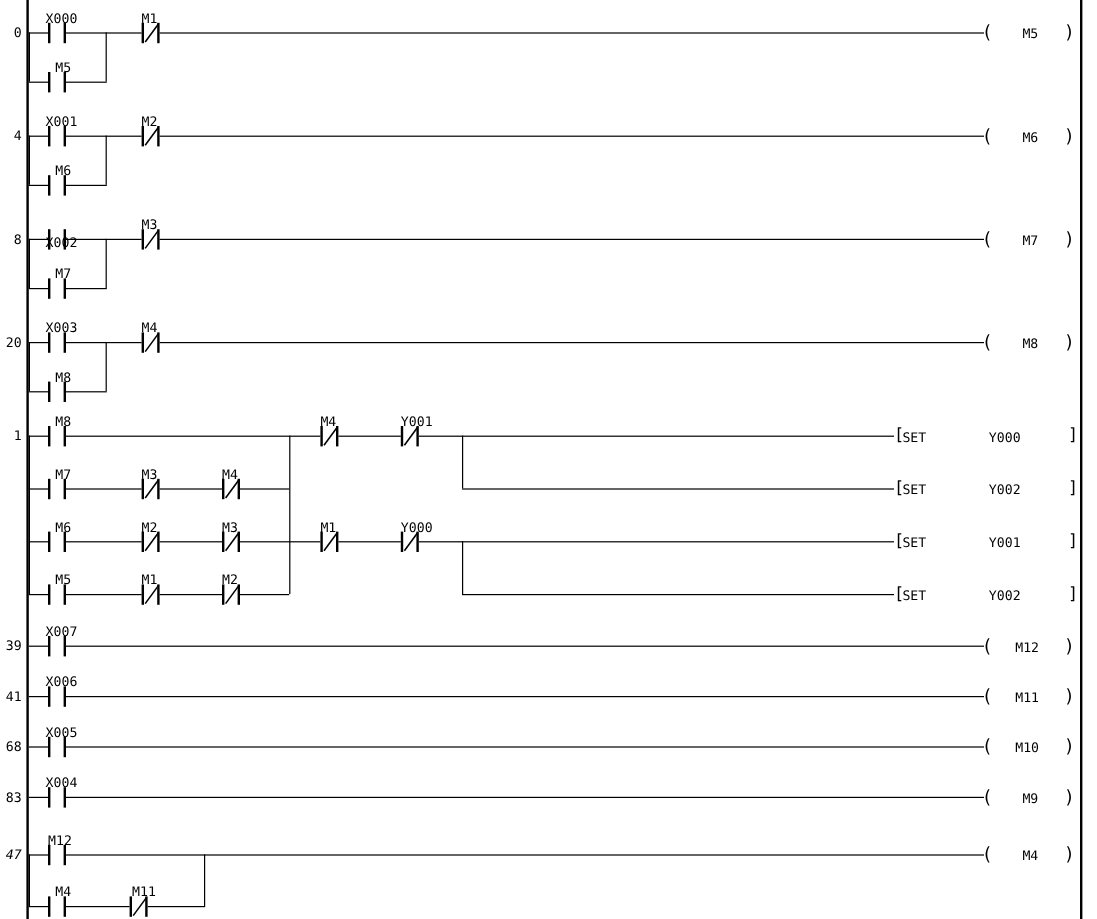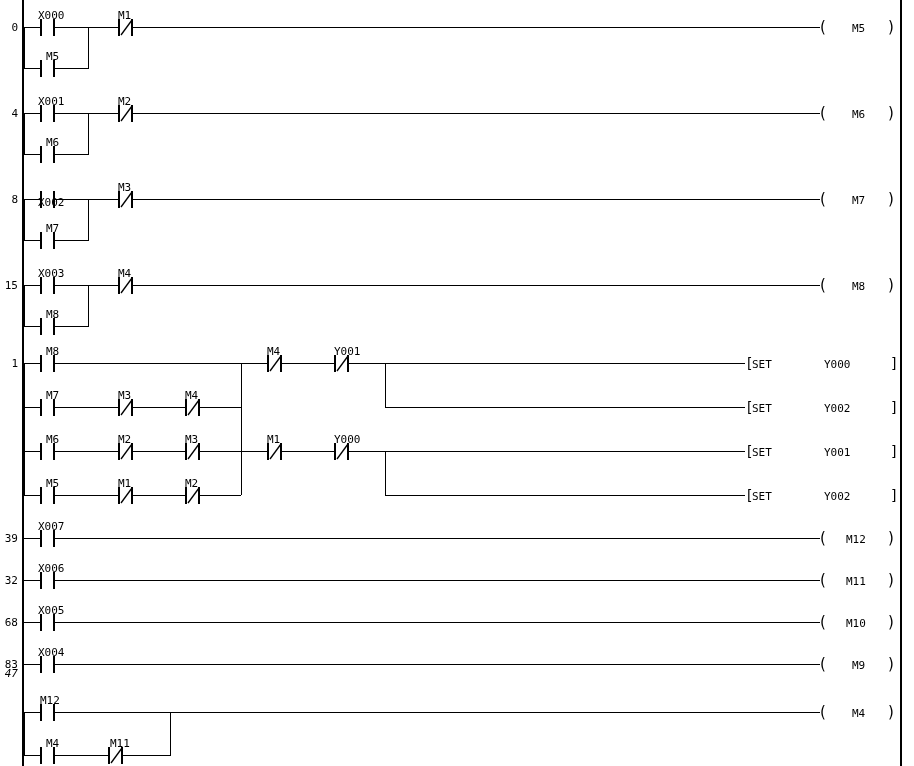--- a/index.html
+++ b/index.html
@@ -197,21 +197,21 @@
   </div>
   <div class="label" style="left:46px; top:223px;">M7</div>
   <div class="contact" style="left:40px; top:232px; width:16px; height:17px;">
     <div class="bar l"></div>
       <div class="bar r"></div>
   </div>
   <div class="coil-paren" style="left:820px; top:192px;">(</div>
   <div class="label" style="left:852px; top:195px;">M7</div>
   <div class="coil-paren" style="left:888px; top:192px;">)</div>
 
-  <div class="step-num" style="left:0px; top:280px; width:18px;">15</div>
+  <div class="step-num" style="left:0px; top:280px; width:18px;">20</div>
   <div class="hline" style="left:24px; top:285px; width:16px;"></div>
   <div class="hline" style="left:55px; top:285px; width:63px;"></div>
   <div class="hline" style="left:133px; top:285px; width:687px;"></div>
   <div class="vline" style="left:24px; top:285px; height:41px;"></div>
   <div class="vline" style="left:88px; top:285px; height:41px;"></div>
   <div class="hline" style="left:24px; top:326px; width:16px;"></div>
   <div class="hline" style="left:55px; top:326px; width:34px;"></div>
   <div class="label" style="left:38px; top:268px;">X003</div>
   <div class="contact" style="left:40px; top:277px; width:16px; height:17px;">
     <div class="bar l"></div>
@@ -393,21 +393,21 @@
   <div class="hline" style="left:55px; top:538px; width:765px;"></div>
   <div class="label" style="left:38px; top:521px;">X007</div>
   <div class="contact" style="left:40px; top:530px; width:16px; height:17px;">
     <div class="bar l"></div>
       <div class="bar r"></div>
   </div>
   <div class="coil-paren" style="left:820px; top:531px;">(</div>
   <div class="label" style="left:846px; top:534px;">M12</div>
   <div class="coil-paren" style="left:888px; top:531px;">)</div>
 
-  <div class="step-num" style="left:0px; top:575px; width:18px;">32</div>
+  <div class="step-num" style="left:0px; top:575px; width:18px;">41</div>
   <div class="hline" style="left:24px; top:580px; width:16px;"></div>
   <div class="hline" style="left:55px; top:580px; width:765px;"></div>
   <div class="label" style="left:38px; top:563px;">X006</div>
   <div class="contact" style="left:40px; top:572px; width:16px; height:17px;">
     <div class="bar l"></div>
       <div class="bar r"></div>
   </div>
   <div class="coil-paren" style="left:820px; top:573px;">(</div>
   <div class="label" style="left:846px; top:576px;">M11</div>
   <div class="coil-paren" style="left:888px; top:573px;">)</div>
@@ -429,21 +429,21 @@
   <div class="hline" style="left:55px; top:664px; width:765px;"></div>
   <div class="label" style="left:38px; top:647px;">X004</div>
   <div class="contact" style="left:40px; top:656px; width:16px; height:17px;">
     <div class="bar l"></div>
       <div class="bar r"></div>
   </div>
   <div class="coil-paren" style="left:820px; top:657px;">(</div>
   <div class="label" style="left:852px; top:660px;">M9</div>
   <div class="coil-paren" style="left:888px; top:657px;">)</div>
 
-  <div class="step-num" style="left:0px; top:668px; width:18px;font-style:italic;">47</div>
+  <div class="step-num" style="left:0px; top:707px; width:18px;font-style:italic;">47</div>
   <div class="hline" style="left:24px; top:712px; width:16px;"></div>
   <div class="hline" style="left:55px; top:712px; width:765px;"></div>
   <div class="label" style="left:40px; top:695px;">M12</div>
   <div class="contact" style="left:40px; top:704px; width:16px; height:17px;">
     <div class="bar l"></div>
       <div class="bar r"></div>
   </div>
   <div class="coil-paren" style="left:820px; top:705px;">(</div>
   <div class="label" style="left:852px; top:708px;">M4</div>
   <div class="coil-paren" style="left:888px; top:705px;">)</div>

